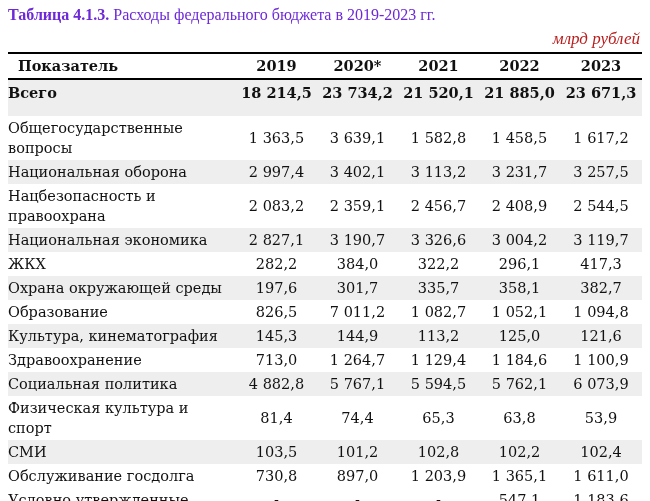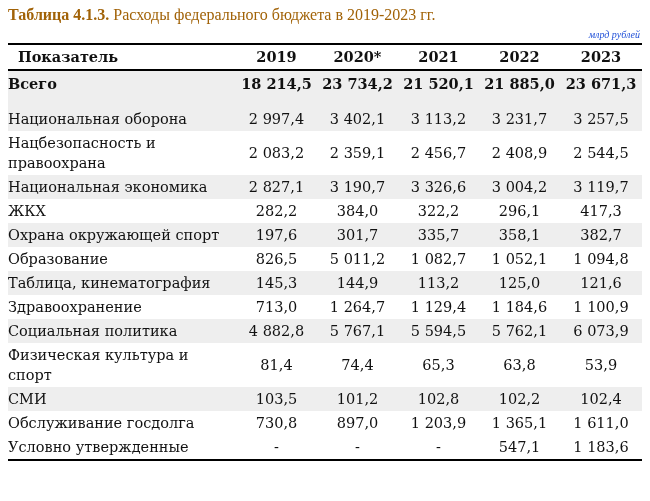--- a/index.html
+++ b/index.html
@@ -11,32 +11,32 @@
     color: #111111;
     font-family: "DejaVu Serif", serif;
     overflow: hidden;
   }
   .page { padding: 5px 8px 0 8px; }
 
   .title-line {
     font-family: "Liberation Serif", serif;
     font-size: 16px;
     line-height: 19px;
-    color: #a16207;
+    color: #6d28d9;
     white-space: nowrap;
   }
   .title-line .bold { font-weight: bold; }
 
   .unit-label {
     font-family: "Liberation Serif", serif;
     font-style: italic;
-    font-size: 10px;
+    font-size: 17px;
     text-align: right;
     margin: 5px 2px 3px 0;
-    color: #1d4ed8;
+    color: #b91c1c;
   }
 
   table.budget {
     width: 634px;
     border-collapse: collapse;
     table-layout: fixed;
     border-top: 2.5px solid #000;
     border-bottom: 2px solid #000;
     font-size: 14.5px;
   }
@@ -97,20 +97,28 @@
     </thead>
     <tbody id="table-body">
         <tr class="shaded total">
           <td class="label-cell">Всего</td>
           <td class="num-cell">18 214,5</td>
           <td class="num-cell">23 734,2</td>
           <td class="num-cell">21 520,1</td>
           <td class="num-cell">21 885,0</td>
           <td class="num-cell">23 671,3</td>
         </tr>
+        <tr>
+          <td class="label-cell">Общегосударственные вопросы</td>
+          <td class="num-cell">1 363,5</td>
+          <td class="num-cell">3 639,1</td>
+          <td class="num-cell">1 582,8</td>
+          <td class="num-cell">1 458,5</td>
+          <td class="num-cell">1 617,2</td>
+        </tr>
         <tr class="shaded">
           <td class="label-cell">Национальная оборона</td>
           <td class="num-cell">2 997,4</td>
           <td class="num-cell">3 402,1</td>
           <td class="num-cell">3 113,2</td>
           <td class="num-cell">3 231,7</td>
           <td class="num-cell">3 257,5</td>
         </tr>
         <tr>
           <td class="label-cell">Нацбезопасность и
@@ -131,37 +139,37 @@
         </tr>
         <tr>
           <td class="label-cell">ЖКХ</td>
           <td class="num-cell">282,2</td>
           <td class="num-cell">384,0</td>
           <td class="num-cell">322,2</td>
           <td class="num-cell">296,1</td>
           <td class="num-cell">417,3</td>
         </tr>
         <tr class="shaded">
-          <td class="label-cell">Охрана окружающей спорт</td>
+          <td class="label-cell">Охрана окружающей среды</td>
           <td class="num-cell">197,6</td>
           <td class="num-cell">301,7</td>
           <td class="num-cell">335,7</td>
           <td class="num-cell">358,1</td>
           <td class="num-cell">382,7</td>
         </tr>
         <tr>
           <td class="label-cell">Образование</td>
           <td class="num-cell">826,5</td>
-          <td class="num-cell">5 011,2</td>
+          <td class="num-cell">7 011,2</td>
           <td class="num-cell">1 082,7</td>
           <td class="num-cell">1 052,1</td>
           <td class="num-cell">1 094,8</td>
         </tr>
         <tr class="shaded">
-          <td class="label-cell">Таблица, кинематография</td>
+          <td class="label-cell">Культура, кинематография</td>
           <td class="num-cell">145,3</td>
           <td class="num-cell">144,9</td>
           <td class="num-cell">113,2</td>
           <td class="num-cell">125,0</td>
           <td class="num-cell">121,6</td>
         </tr>
         <tr>
           <td class="label-cell">Здравоохранение</td>
           <td class="num-cell">713,0</td>
           <td class="num-cell">1 264,7</td>

